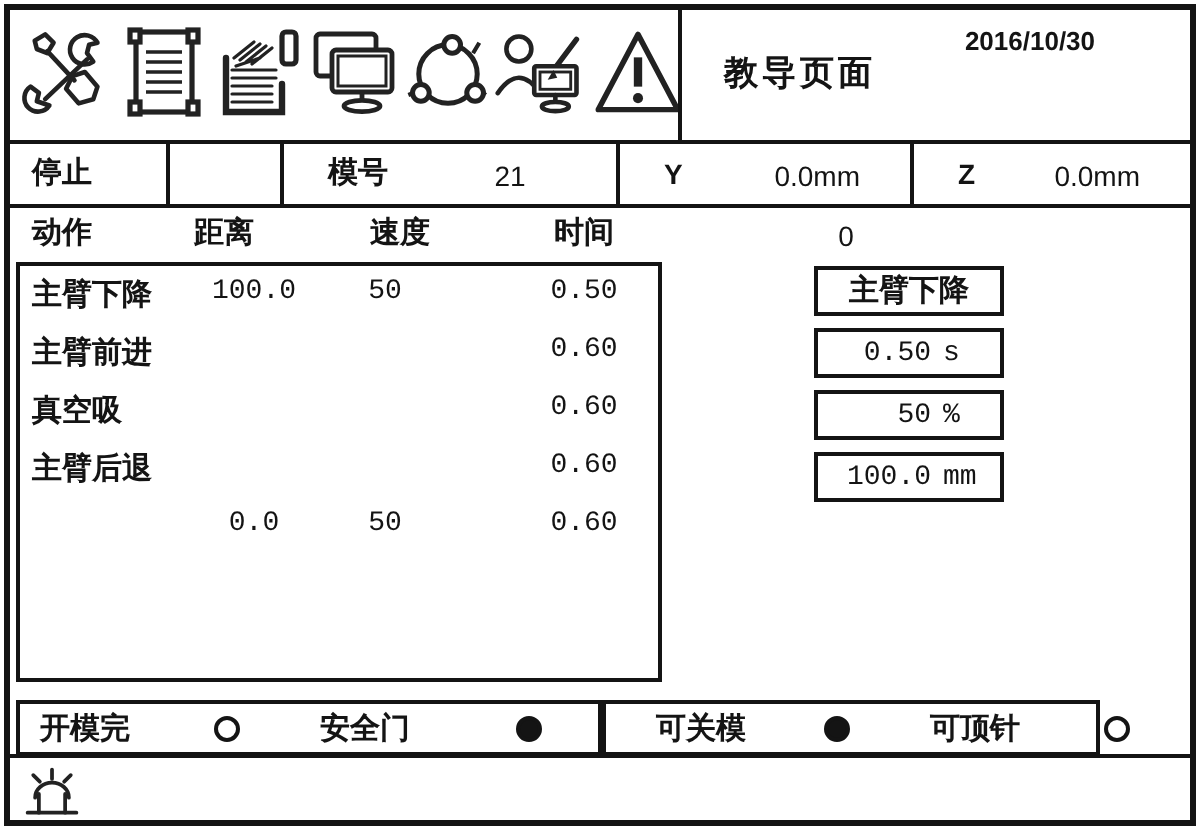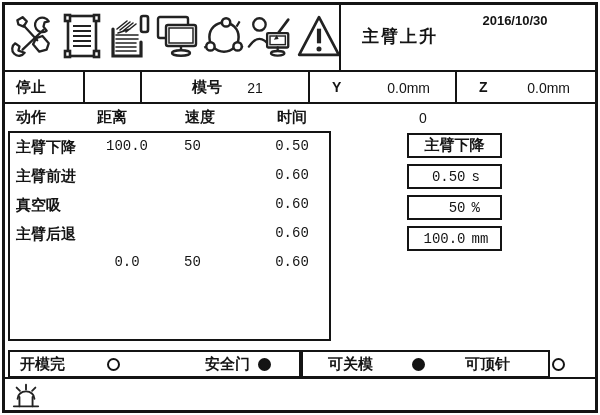--- a/index.html
+++ b/index.html
@@ -110,34 +110,34 @@
   </div>
   <div class="icon-btn" style="left:295px;">
     <svg width="46" height="46" viewBox="0 0 44 44" fill="none" stroke="#222">
       <path d="M22 4 L41 40 H3 Z" stroke-width="2.6" stroke-linejoin="round"></path>
       <path d="M22 15 V29" stroke-width="4"></path>
       <circle cx="22" cy="34.5" r="2.4" fill="#222" stroke="none"></circle>
     </svg>
   </div>
 
   <div class="vl" style="left:339px;top:5px;height:65px;"></div>
-  <div class="title">主臂上升</div>
+  <div class="title">教导页面</div>
   <div class="clock">
     <div>2016/10/30</div>
   </div>
 
   <div class="hl" style="left:4px;top:70px;width:592px;"></div>
   <div class="hl" style="left:4px;top:102px;width:592px;"></div>
   <div class="vl" style="left:83px;top:70px;height:34px;"></div>
   <div class="vl" style="left:140px;top:70px;height:34px;"></div>
   <div class="vl" style="left:308px;top:70px;height:34px;"></div>
   <div class="vl" style="left:455px;top:70px;height:34px;"></div>
 
   <div class="cjk" style="left:16px;top:78px;">停止</div>
-  <div class="cjk" style="left:164px;top:78px;margin-left:28px;">模号</div>
+  <div class="cjk" style="left:164px;top:78px;">模号</div>
   <div class="num" style="left:238px;top:79px;width:34px;text-align:center;">21</div>
   <div class="cjk" style="left:332px;top:78px;font-size:14px;">Y</div>
   <div class="num" style="left:368px;top:79px;width:62px;text-align:right;">0.0mm</div>
   <div class="cjk" style="left:479px;top:78px;font-size:14px;">Z</div>
   <div class="num" style="left:508px;top:79px;width:62px;text-align:right;">0.0mm</div>
 
   <div class="cjk" style="left:16px;top:108px;">动作</div>
   <div class="cjk" style="left:97px;top:108px;">距离</div>
   <div class="cjk" style="left:185px;top:108px;">速度</div>
   <div class="cjk" style="left:277px;top:108px;">时间</div>
@@ -187,21 +187,21 @@
     <span class="unit">%</span>
   </div>
   <div class="dbox" style="top:226px;">
     <span class="dnum">100.0</span>
     <span class="unit">mm</span>
   </div>
 
   <div class="iobox" style="left:8px;width:293px;">
     <span class="iolabel" style="left:10px;">开模完</span>
     <span class="led off" style="left:97px;"></span>
-    <span class="iolabel" style="left:150px;margin-left:45px;">安全门</span>
+    <span class="iolabel" style="left:150px;">安全门</span>
     <span class="led on" style="left:248px;"></span>
   </div>
   <div class="iobox" style="left:301px;width:249px;">
     <span class="iolabel" style="left:25px;">可关模</span>
     <span class="led on" style="left:109px;"></span>
     <span class="iolabel" style="left:162px;">可顶针</span>
     <span class="led off" style="left:249px;"></span>
   </div>
 
   <div class="hl" style="left:4px;top:377px;width:592px;"></div>

